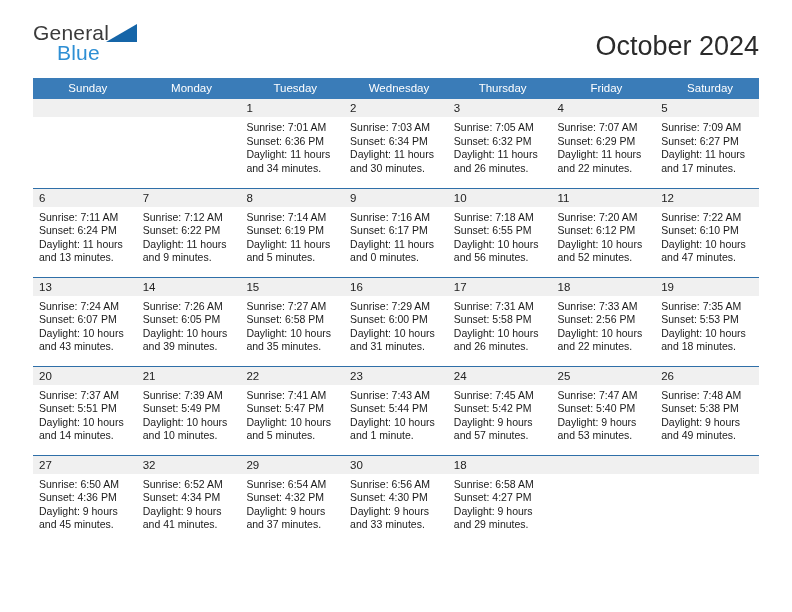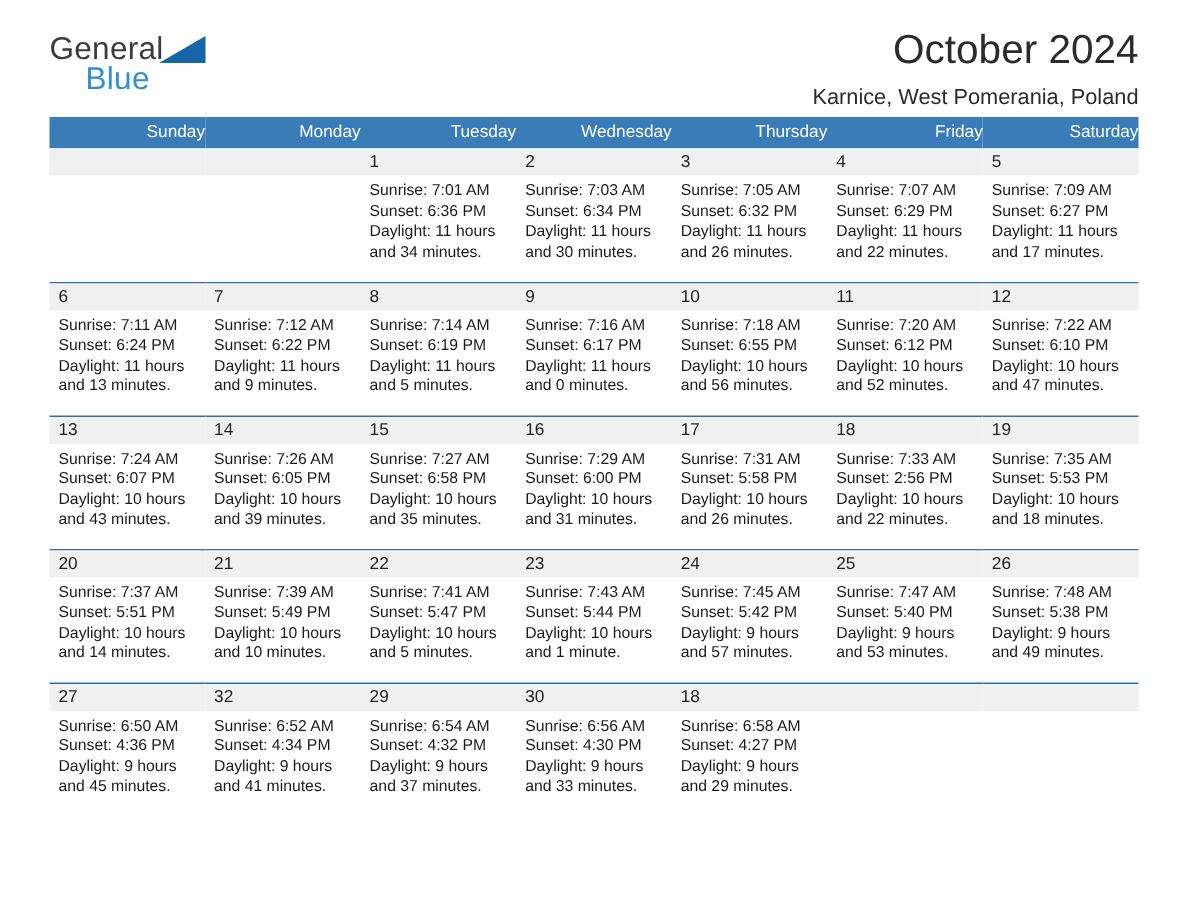--- a/index.html
+++ b/index.html
@@ -89,21 +89,21 @@
     width: 726px;
     border-collapse: collapse;
     table-layout: fixed;
     margin-top: 6px;
   }
   .calendar th {
     background: #3a7cb8;
     color: #ffffff;
     font-weight: normal;
     font-size: 11.5px;
-    text-align: right;
+    text-align: center;
     padding: 4px 0 5px 6px;
     height: 19px;
     box-sizing: border-box;
     border: none;
   }
   .calendar td {
     vertical-align: top;
     padding: 0;
     border: none;
     border-top: 1.5px solid #2f6fa8;
@@ -152,21 +152,20 @@
   <div class="top-bar">
 
     <div class="logo">
       <span class="logo-general">General</span>
       <span class="logo-tri"></span>
       <span class="logo-blue">Blue</span>
     </div>
 
     <div class="title-block">
       <div class="cal-title">October 2024</div>
-      <div class="cal-subtitle">Karnice, West Pomerania, Poland</div>
     </div>
 
   </div>
 
   <table class="calendar">
     <thead>
       <tr>
         <th>Sunday</th>
         <th>Monday</th>
         <th>Tuesday</th>

